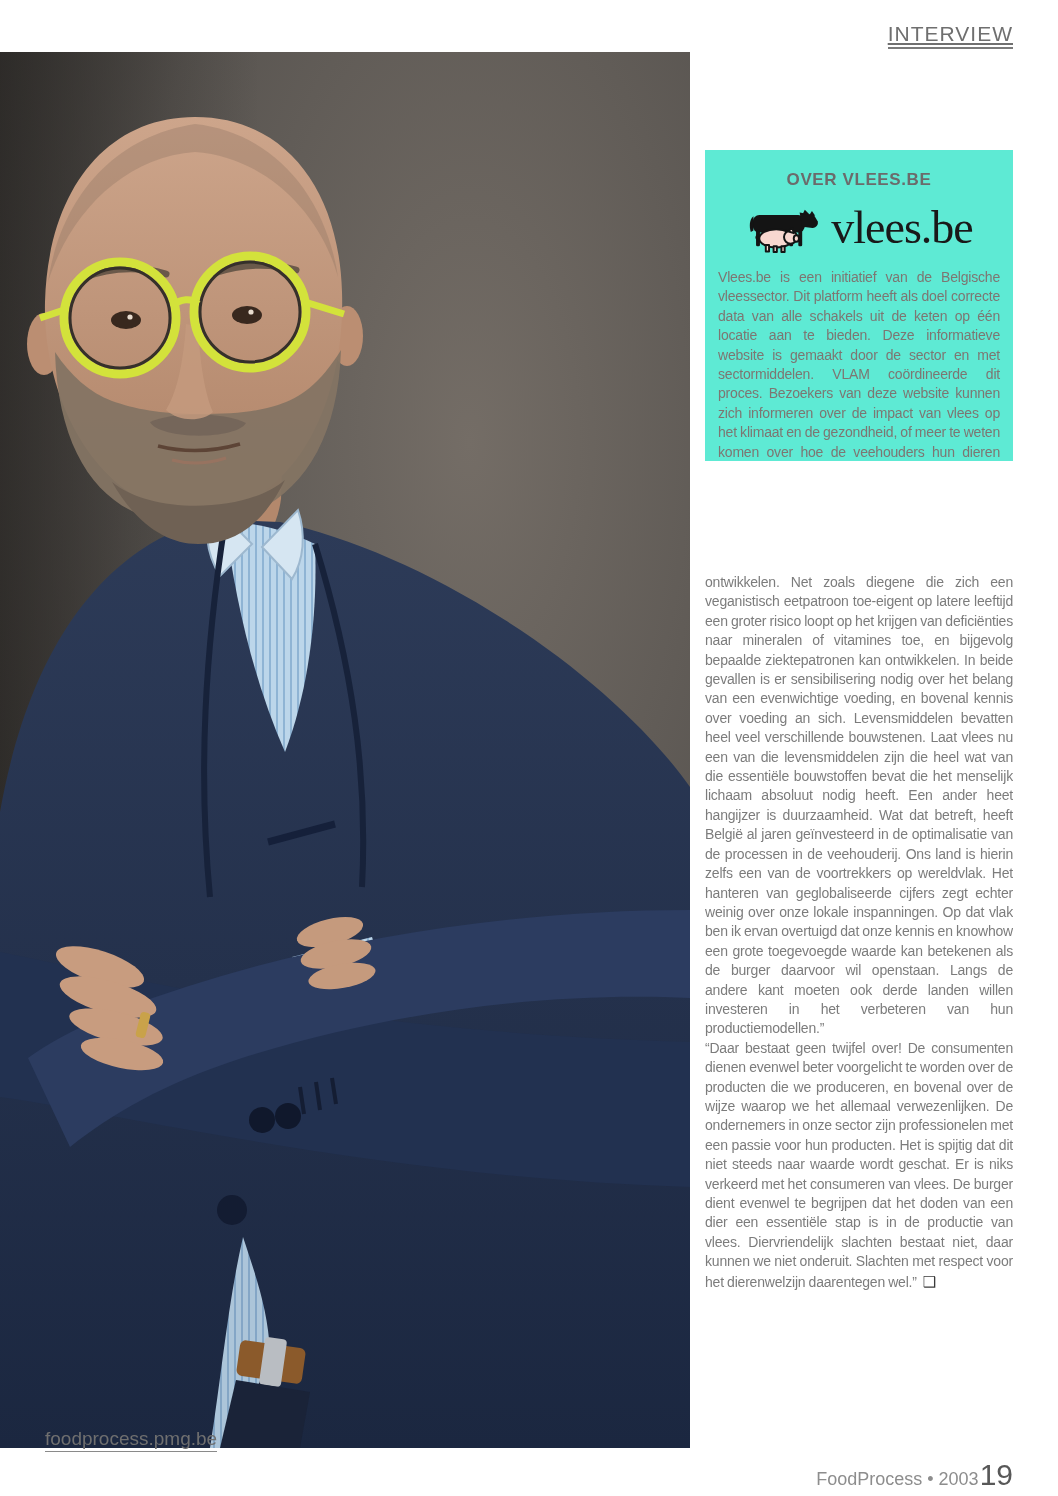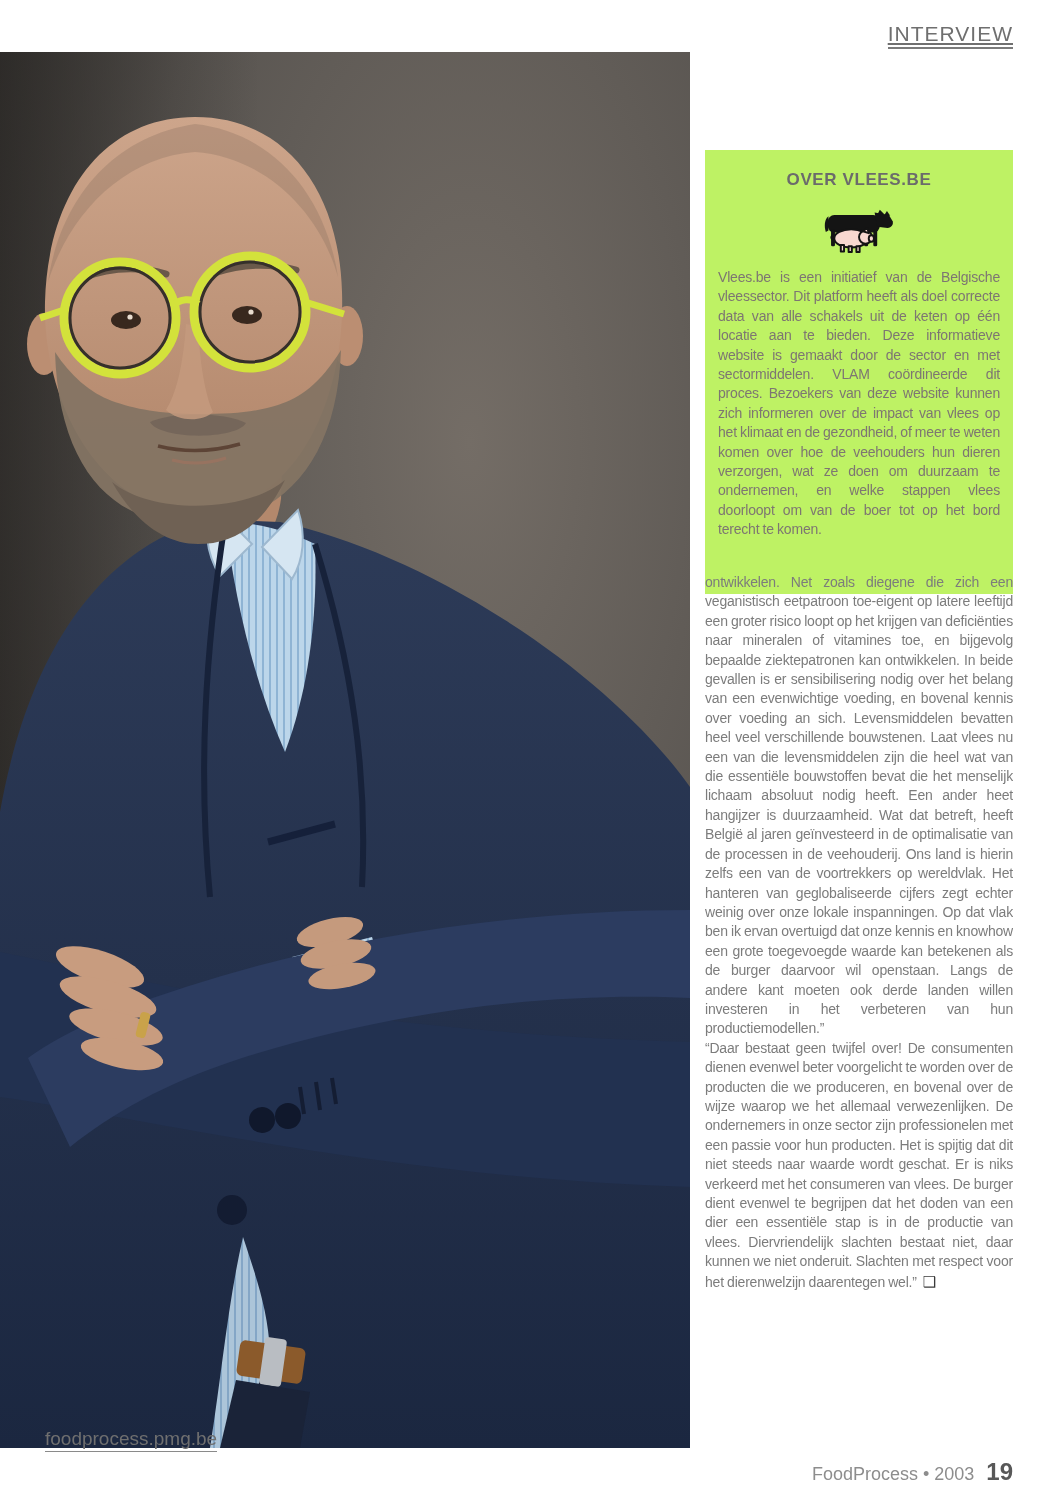--- a/index.html
+++ b/index.html
@@ -14,22 +14,22 @@
     font-size:21px;letter-spacing:1px;color:#6f6f6f;
     border-bottom:2px solid #7a7a7a;padding-bottom:1px;text-decoration:underline;
   }
   
   .photo{
     position:absolute;left:0;top:52px;width:690px;height:1396px;overflow:hidden;
   }
   .photo svg{display:block;}
   
   .infobox{
-    position:absolute;left:705px;top:150px;width:308px;height:444px;
-    background:#bef264;box-sizing:border-box;padding:16px 13px 10px 13px;overflow:hidden;
+    position:absolute;left:705px;top:150px;width:308px;height:311px;
+    background:#5eead4;box-sizing:border-box;padding:16px 13px 10px 13px;overflow:hidden;
   }
   .infobox-title{
     text-align:center;font-weight:bold;font-size:17px;letter-spacing:.6px;
     color:#6b6b6b;margin:4px 0 12px 0;
   }
   .logo-row{display:flex;align-items:center;justify-content:center;gap:8px;margin:6px 0 14px 0;}
   .wordmark{
     font-family:"Liberation Serif", serif;font-size:46px;color:#191919;line-height:1;
     letter-spacing:-1px;
   }
@@ -46,24 +46,24 @@
   .article .question{
     font-weight:bold;color:#4f4f4f;margin:12px 0 2px 0;text-align:left;
   }
   .end-mark{display:inline-block;margin-left:6px;color:#3a3a3a;font-size:15px;}
   
   .footer-link{
     position:absolute;left:45px;top:1428px;font-size:19px;color:#6f6f6f;
     border-bottom:1.5px solid #8a8a8a;padding-bottom:1px;text-decoration:none;
   }
   .footer-right{
-    position:absolute;right:45px;top:1458px;display:flex;align-items:baseline;gap:12px;
+    position:absolute;right:45px;top:1458px;display:flex;align-items:baseline;gap:1px;
   }
   .magazine-credit{font-size:18px;color:#8d8d8d;}
-  .page-number{font-size:24px;color:#585858;font-weight:bold;}
+  .page-number{font-size:30px;color:#585858;}
 </style>
 </head>
 <body>
 
 <div class="page">
 
   <div class="interview-label">INTERVIEW</div>
 
   <div class="photo">
     <svg width="690" height="1396" viewBox="0 0 690 1396" xmlns="http://www.w3.org/2000/svg">
@@ -195,20 +195,21 @@
           <ellipse cx="48" cy="56" rx="26" ry="14"></ellipse>
           <circle cx="70" cy="54" r="10"></circle>
           <ellipse cx="79" cy="56" rx="4" ry="5"></ellipse>
           <path d="M66 45 L73 40 L75 48 Z"></path>
           <rect x="32" y="66" width="5" height="10"></rect>
           <rect x="44" y="68" width="5" height="9"></rect>
           <rect x="56" y="68" width="5" height="9"></rect>
           <path d="M22 52 C17 50 16 56 20 58" fill="none"></path>
         </g>
       </svg>
+      <span class="wordmark">vlees.be</span>
     </div>
     <div class="infobox-body">Vlees.be is een initiatief van de Belgische vleessector. Dit platform heeft als doel correcte data van alle schakels uit de keten op één locatie aan te bieden. Deze informatieve website is gemaakt door de sector en met sectormiddelen. VLAM coördineerde dit proces. Bezoekers van deze website kunnen zich informeren over de impact van vlees op het klimaat en de gezondheid, of meer te weten komen over hoe de veehouders hun dieren verzorgen, wat ze doen om duurzaam te ondernemen, en welke stappen vlees doorloopt om van de boer tot op het bord terecht te komen.</div>
   </div>
 
   <div class="article">
     <p>ontwikkelen. Net zoals diegene die zich een veganistisch eetpatroon toe-eigent op latere leeftijd een groter risico loopt op het krijgen van deficiënties naar mineralen of vitamines toe, en bijgevolg bepaalde ziektepatronen kan ontwikkelen. In beide gevallen is er sensibilisering nodig over het belang van een evenwichtige voeding, en bovenal kennis over voeding an sich. Levensmiddelen bevatten heel veel verschillende bouwstenen. Laat vlees nu een van die levensmiddelen zijn die heel wat van die essentiële bouwstoffen bevat die het menselijk lichaam absoluut nodig heeft. Een ander heet hangijzer is duurzaamheid. Wat dat betreft, heeft België al jaren geïnvesteerd in de optimalisatie van de processen in de veehouderij. Ons land is hierin zelfs een van de voortrekkers op wereldvlak. Het hanteren van geglobaliseerde cijfers zegt echter weinig over onze lokale inspanningen. Op dat vlak ben ik ervan overtuigd dat onze kennis en knowhow een grote toegevoegde waarde kan betekenen als de burger daarvoor wil openstaan. Langs de andere kant moeten ook derde landen willen investeren in het verbeteren van hun productiemodellen.”</p>
     <p><span>“Daar bestaat geen twijfel over! De consumenten dienen evenwel beter voorgelicht te worden over de producten die we produceren, en bovenal over de wijze waarop we het allemaal verwezenlijken. De ondernemers in onze sector zijn professionelen met een passie voor hun producten. Het is spijtig dat dit niet steeds naar waarde wordt geschat. Er is niks verkeerd met het consumeren van vlees. De burger dient evenwel te begrijpen dat het doden van een dier een essentiële stap is in de productie van vlees. Diervriendelijk slachten bestaat niet, daar kunnen we niet onderuit. Slachten met respect voor het dierenwelzijn daarentegen wel.”</span><span class="end-mark">❑</span></p>
   </div>
 
   <a class="footer-link" href="#">foodprocess.pmg.be</a>

